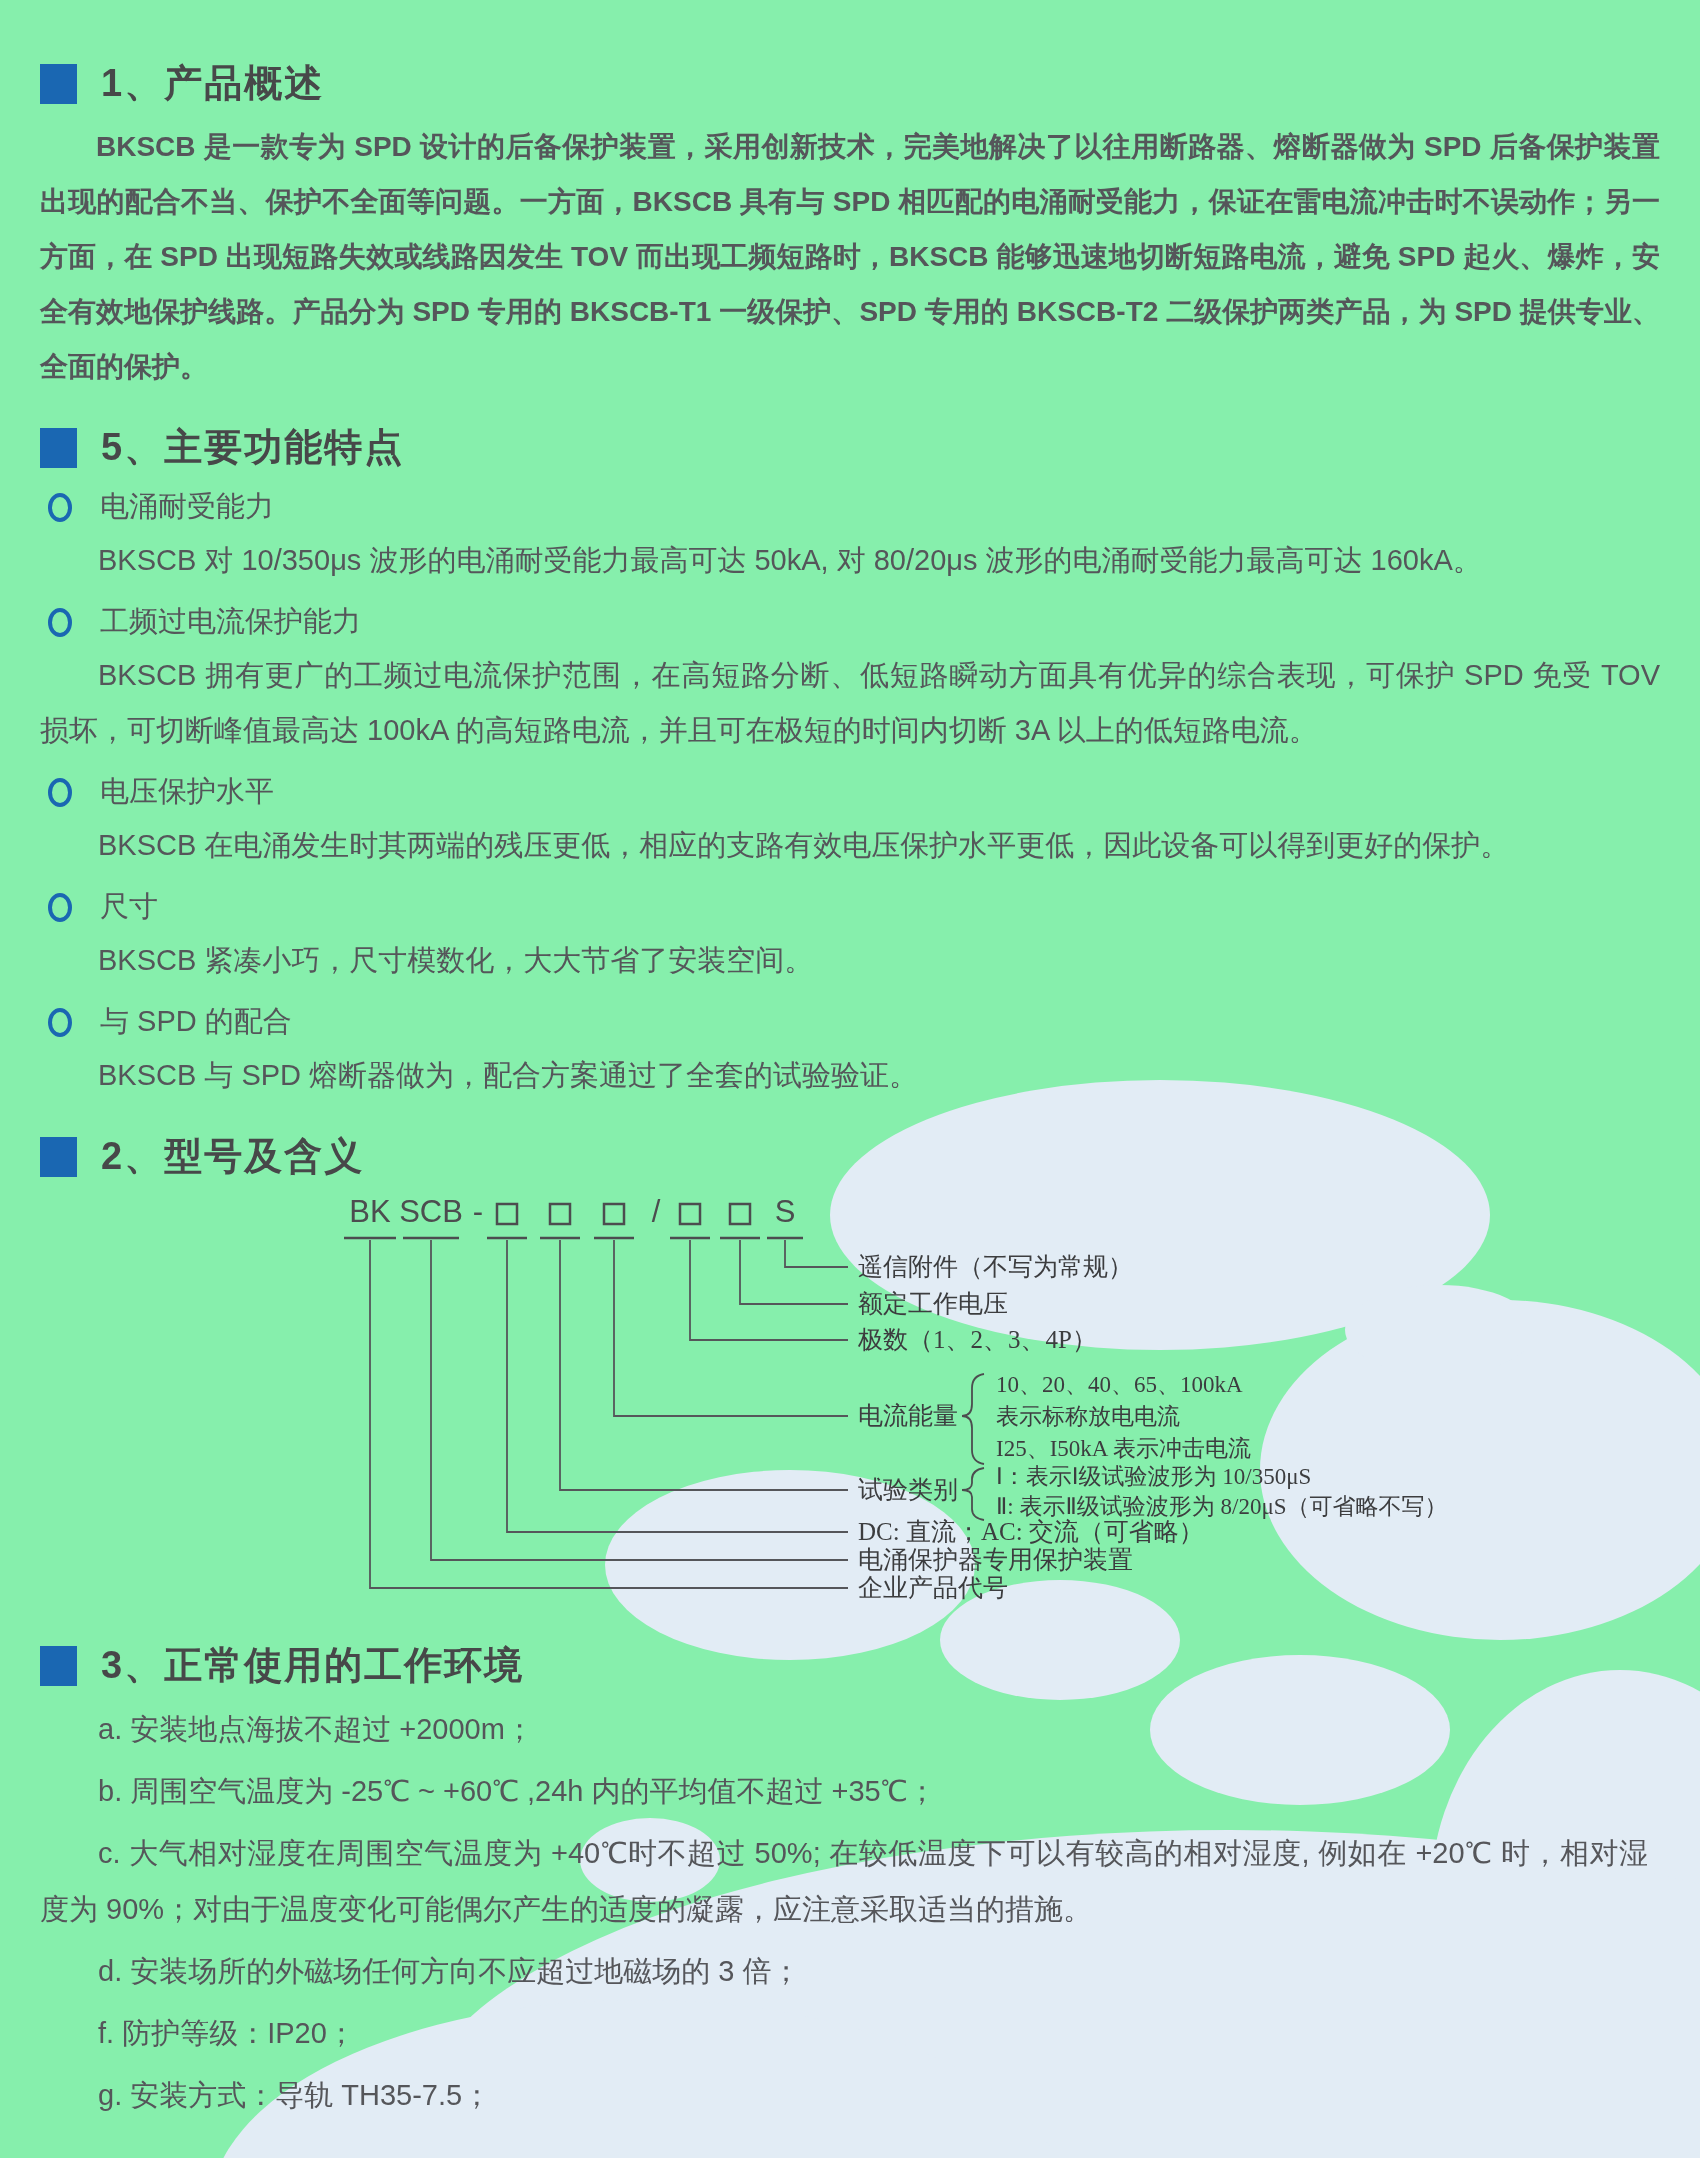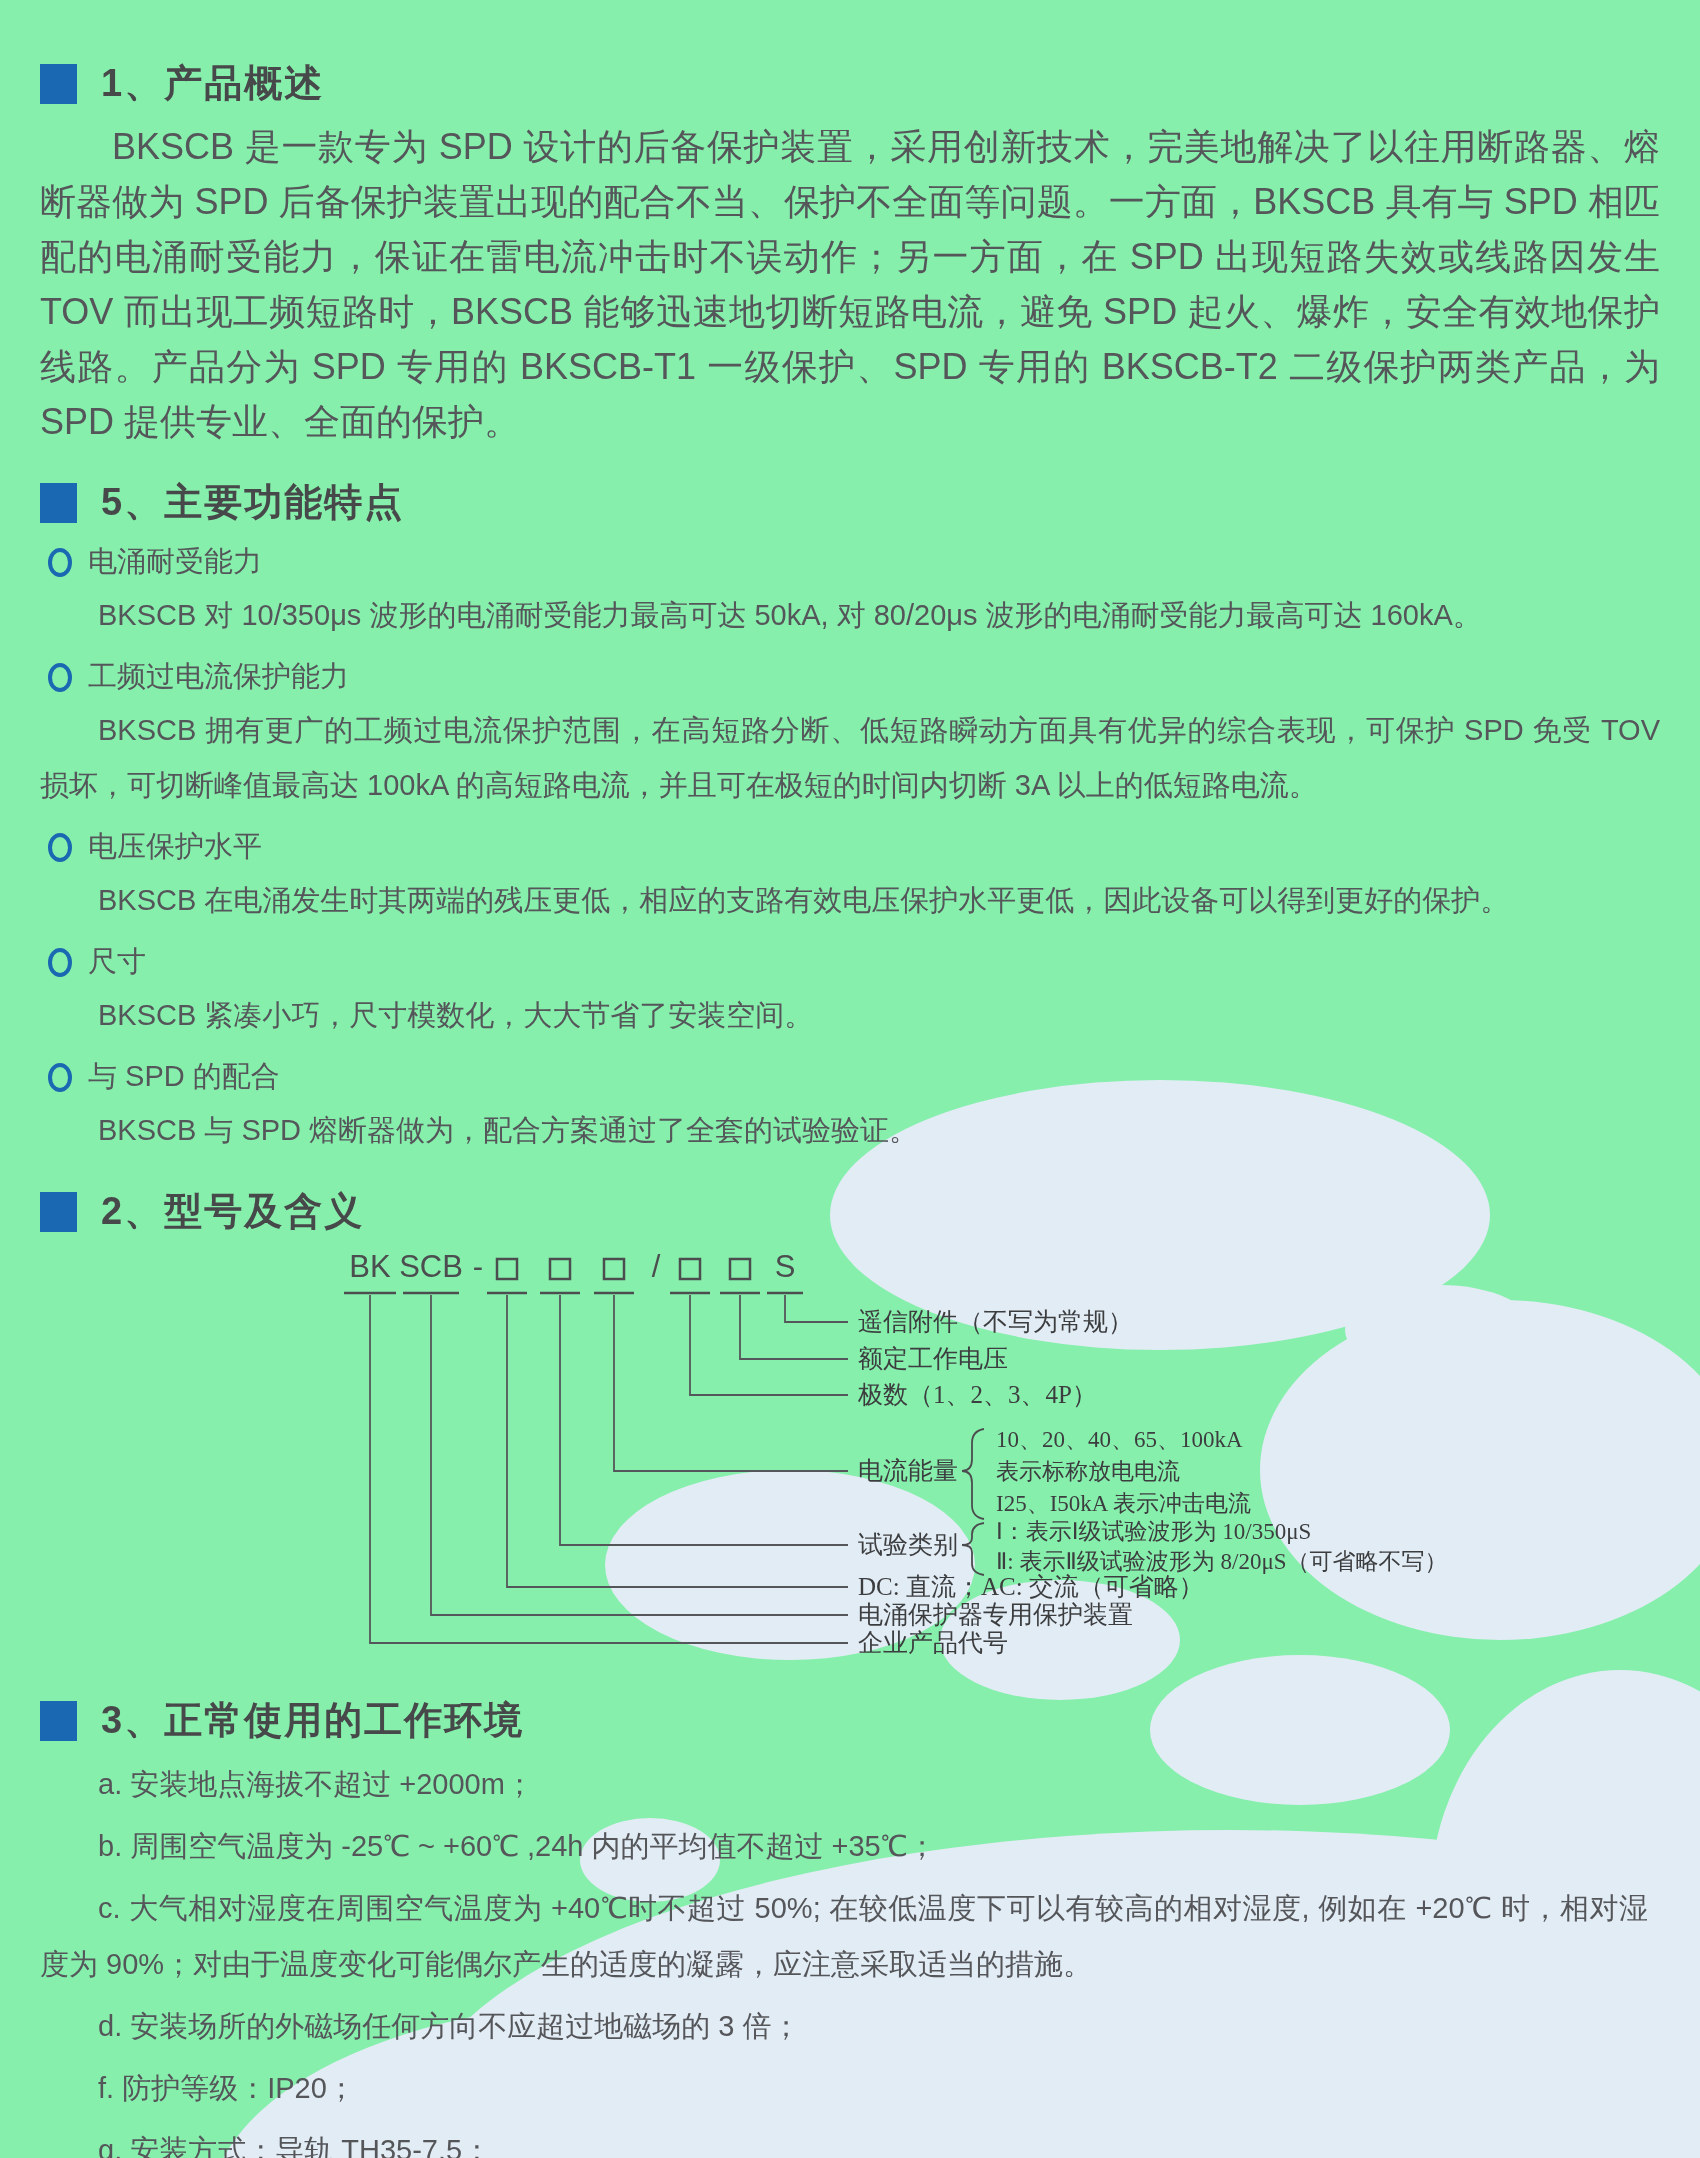--- a/index.html
+++ b/index.html
@@ -6,24 +6,24 @@
   .page{position:relative;width:1700px;height:2158px;background:#86efac;overflow:hidden;
         font-family:"Liberation Sans",sans-serif;}
   .wm{position:absolute;left:0;top:0;z-index:0;}
   .content{position:relative;z-index:1;padding:58px 40px 0 40px;}
 
   .sec{display:flex;align-items:center;gap:24px;margin:28px 0 10px 0;}
   .sec:first-child{margin-top:0;}
   .sq{width:37px;height:40px;background:#1a67b2;flex:0 0 auto;}
   .sec .t{font-size:38px;font-weight:bold;color:#474849;letter-spacing:2px;}
 
-  .para{font-size:36px;color:#55565a;line-height:55px;text-align:justify;
-        text-indent:2em;margin:10px 0 0 0;}
+  .para{font-size:28px;color:#55565a;line-height:55px;text-align:justify;
+        text-indent:2em;margin:10px 0 0 0;font-weight:bold;}
 
-  .feat-title{display:flex;align-items:center;gap:16px;margin:14px 0 0 8px;
+  .feat-title{display:flex;align-items:center;gap:28px;margin:14px 0 0 8px;
               font-size:29px;color:#55565a;}
   .ring{width:16px;height:21px;border:4px solid #1a67b2;border-radius:50%;flex:0 0 auto;}
   .feat-desc{font-size:29px;color:#55565a;line-height:55px;text-align:justify;
              text-indent:2em;margin:6px 0 2px 0;}
 
   .diagram{display:block;margin-top:0;}
   .tok{font-family:"Liberation Sans",sans-serif;font-size:31px;fill:#4c4d4f;}
   .box{fill:none;stroke:#4c4d4f;stroke-width:2.5;}
   .ul{stroke:#4c4d4f;stroke-width:2.5;}
   .ln{stroke:#55565a;stroke-width:1.8;fill:none;}

